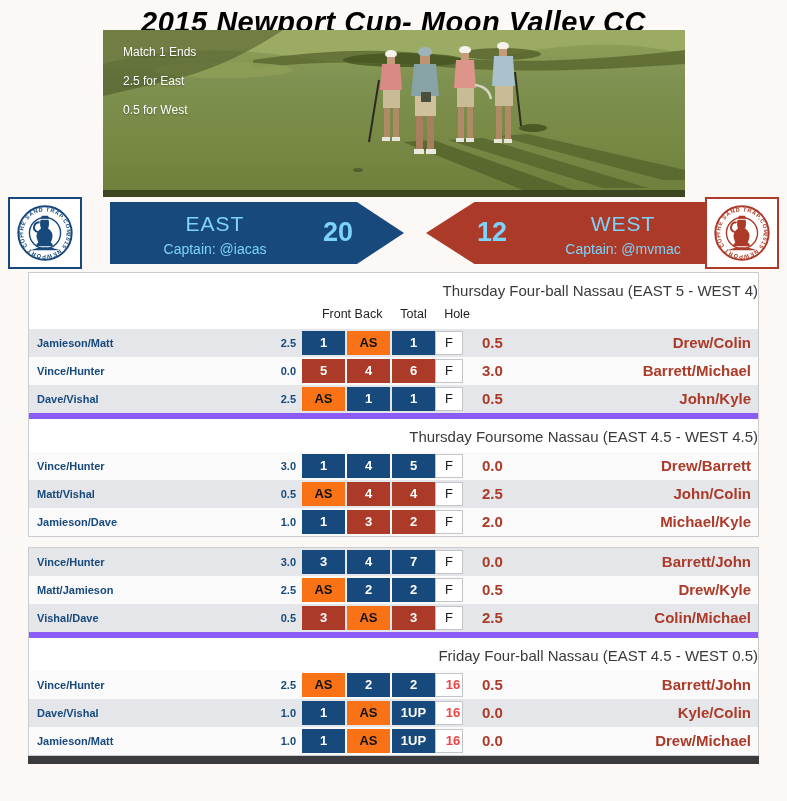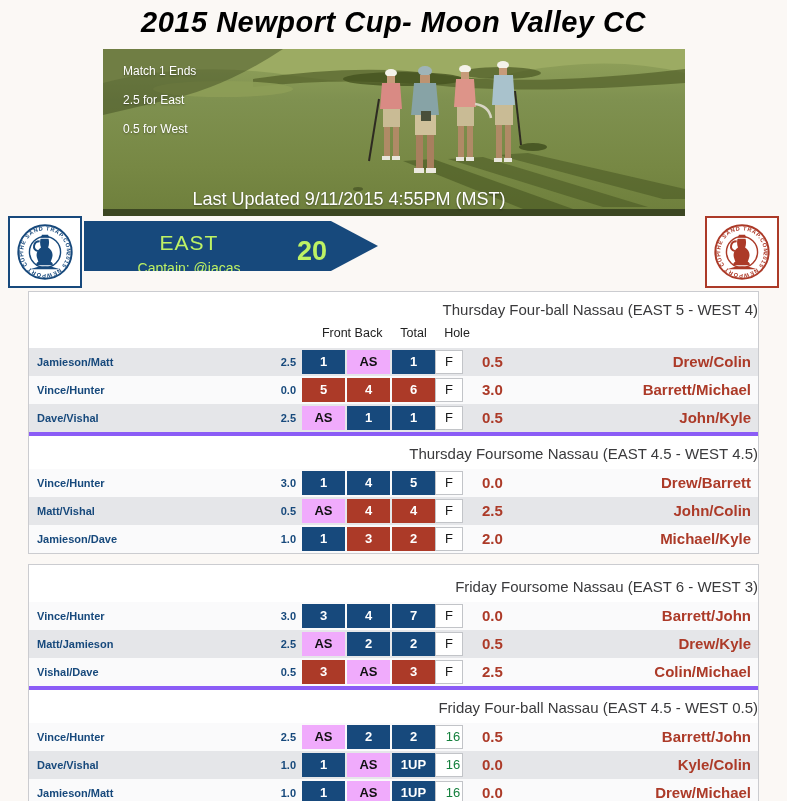--- a/index.html
+++ b/index.html
@@ -5,21 +5,21 @@
   * { margin:0; padding:0; box-sizing:border-box; }
   html,body { width:787px; height:801px; overflow:hidden; }
   body {
     background:#FBF8F5;
     font-family:"Liberation Sans", sans-serif;
     color:#222;
   }
   
   .page-title {
     text-align:center; font-size:29px; font-weight:bold; font-style:italic;
-    color:#000; padding-top:6px; height:49px; letter-spacing:.5px;
+    color:#000; padding-top:6px; height:30px; letter-spacing:.5px;
   }
   
   .photo {
     position:relative; margin-left:103px; width:582px; height:167px;
     overflow:hidden; background:#7b8c4a;
   }
   .photo svg { position:absolute; left:0; top:0; }
   .photo-overlay-lines {
     position:absolute; left:20px; top:8px; color:#fff; font-size:12px;
     line-height:29px; font-weight:500; text-shadow:0 1px 2px rgba(0,0,0,.35);
@@ -29,21 +29,21 @@
     color:#fff; font-size:18px; font-weight:500; text-shadow:0 1px 2px rgba(0,0,0,.4);
   }
   
   .banner { position:relative; height:75px; }
   .logo-box {
     position:absolute; top:0; width:74px; height:72px; background:#fff;
     display:flex; align-items:center; justify-content:center;
   }
   .logo-east { left:8px;  border:2px solid #17497C; }
   .logo-west { left:705px; border:2px solid #AC3A28; }
-  .arrow { position:absolute; top:5px; height:50px; color:#bef264; }
+  .arrow { position:absolute; top:5px; height:62px; color:#7dd3fc;margin-left:26px; }
   .arrow-east {
     left:84px; width:294px; background:#17497C;
     clip-path:polygon(0 0, 84% 0, 100% 50%, 84% 100%, 0 100%);
   }
   .arrow-west {
     left:400px; width:303px; background:#AC3A28;
     clip-path:polygon(16% 0, 100% 0, 100% 100%, 16% 100%, 0 50%);
   }
   .team-block { position:absolute; top:10px; text-align:center; }
   .arrow-east .team-block { left:10px; width:190px; }
@@ -51,21 +51,21 @@
   .team-name { font-size:21px; letter-spacing:1px; font-weight:500; }
   .team-captain { font-size:14px; margin-top:5px; font-weight:400; }
   .team-score { position:absolute; top:15px; width:60px; font-size:27px; font-weight:bold; text-align:center; }
   .arrow-east .team-score { left:198px; }
   .arrow-west .team-score { left:36px; }
   
   .group {
     margin:0 28px; background:#fff; border:1px solid #CBCCD0;
   }
   .group + .gap { height:10px; }
-  .section + .section { border-top:4px solid #8b5cf6; }
+  .section + .section { border-top:6px solid #8b5cf6; }
   .section-title {
     text-align:right; font-size:15px; color:#3A3A3C; padding:9px 0 7px 0;
   }
   .colheads { position:relative; height:23px; font-size:12.5px; color:#222; }
   .colheads span { position:absolute; width:43px; text-align:center; top:1px; }
   .ch-front { left:286px; } .ch-back { left:318px; } .ch-total { left:363px; } .ch-hole { left:398px;padding-left:17px; }
   .mrow { position:relative; height:28px; }
   .mrow:nth-child(odd)  { background:#E5E6E9; }
   .mrow:nth-child(even) { background:#FAFAFB; }
   .name-e, .pts-e { color:#17497C; font-weight:bold; font-size:11px; line-height:28px; position:absolute; top:0; }
@@ -74,27 +74,27 @@
   .pts-e  { left:205px; width:62px; text-align:right; }
   .pts-w  { left:453px; }
   .name-w { right:7px; text-align:right; }
   .mcell {
     position:absolute; top:2px; height:24px; width:43px; line-height:24px;
     text-align:center; font-weight:bold; font-size:13px;
   }
   .c-front { left:273px; } .c-back { left:318px; } .c-total { left:363px; }
   .mcell[data-state="e"]  { background:#17497C; color:#fff; }
   .mcell[data-state="w"]  { background:#AC3A28; color:#fff; }
-  .mcell[data-state="as"] { background:#f0abfc; color:#111; }
+  .mcell[data-state="as"] { background:#f97316; color:#111; }
   .c-hole {
     position:absolute; top:2px; left:406px; width:28px; height:24px; line-height:22px;
     text-align:center; background:#fff; border:1px solid #C2C4C8; font-size:13px;
   }
   .c-hole[data-state="final"] { color:#1a1a1a; font-weight:500; }
-  .c-hole[data-state="live"]  { color:#15803d; font-weight:400;padding-left:8px; }
+  .c-hole[data-state="live"]  { color:#ef4444; font-weight:700;padding-left:8px; }
   
   .dark-bar { margin:0 28px; height:8px; background:#3B3B3D; }
   
   .logo-box svg text { font-family:"Liberation Sans", sans-serif; font-weight:bold; }
 </style>
 </head>
 <body>
 
 <div class="page-title">2015 Newport Cup- Moon Valley CC</div>
 
@@ -172,21 +172,20 @@
       <ellipse cx="430" cy="98" rx="14" ry="4" fill="#3f4c1d" opacity=".8"></ellipse>
     </g>
 
     <rect x="0" y="160" width="582" height="7" fill="#3c4722"></rect>
   </svg>
   <div class="photo-overlay-lines">
     <div>Match 1 Ends</div>
     <div>2.5 for East</div>
     <div>0.5 for West</div>
   </div>
-  <div class="last-updated">Last Updated 9/11/2015 4:55PM (MST)</div>
 </div>
 
 <div class="banner">
 
   <div class="logo-box logo-east">
     <svg width="66" height="64" viewBox="0 0 74 72">
       <g fill="none" stroke="#17497C">
         <circle cx="37" cy="36" r="30" stroke-width="2.2"></circle>
         <circle cx="37" cy="36" r="17.5" stroke-width="1.6"></circle>
       </g>
@@ -210,20 +209,27 @@
   </div>
 
   <div class="arrow arrow-east">
     <div class="team-block">
       <div class="team-name">EAST</div>
       <div class="team-captain">Captain: @iacas</div>
     </div>
     <div class="team-score">20</div>
   </div>
 
+  <div class="arrow arrow-west">
+    <div class="team-score">12</div>
+    <div class="team-block">
+      <div class="team-name">WEST</div>
+      <div class="team-captain">Captain: @mvmac</div>
+    </div>
+  </div>
 
   <div class="logo-box logo-west">
     <svg width="66" height="64" viewBox="0 0 74 72">
       <g fill="none" stroke="#AC3A28">
         <circle cx="37" cy="36" r="30" stroke-width="2.2"></circle>
         <circle cx="37" cy="36" r="17.5" stroke-width="1.6"></circle>
       </g>
       <defs>
         <path id="arcTopW" d="M 12.5 36 A 24.5 24.5 0 0 1 61.5 36"></path>
         <path id="arcBotW" d="M 61.5 36 A 24.5 24.5 0 0 1 12.5 36"></path>
@@ -319,21 +325,20 @@
       <span class="name-w">Michael/Kyle</span>
     </div>
   </div>
 </div>
 
 <div class="gap"></div>
 
 <div class="group">
 
   <div class="section">
-    <div class="section-title" style="padding-top:13px;">Friday Foursome Nassau (EAST 6 - WEST 3)</div>
     <div class="mrow">
       <span class="name-e">Vince/Hunter</span>
       <span class="pts-e">3.0</span>
       <span class="mcell c-front" data-state="e">3</span>
       <span class="mcell c-back" data-state="e">4</span>
       <span class="mcell c-total" data-state="e">7</span>
       <span class="c-hole" data-state="final">F</span>
       <span class="pts-w">0.0</span>
       <span class="name-w">Barrett/John</span>
     </div>

